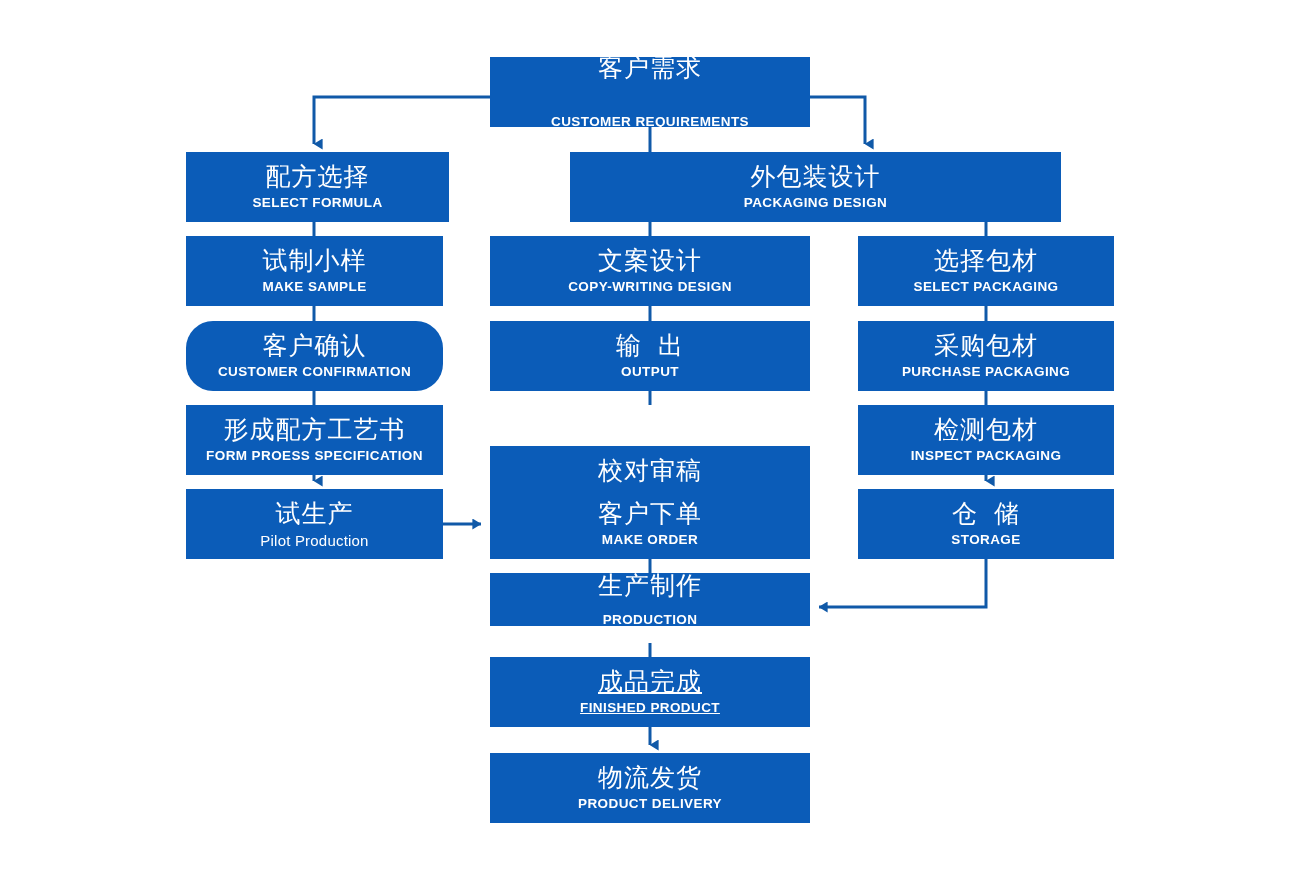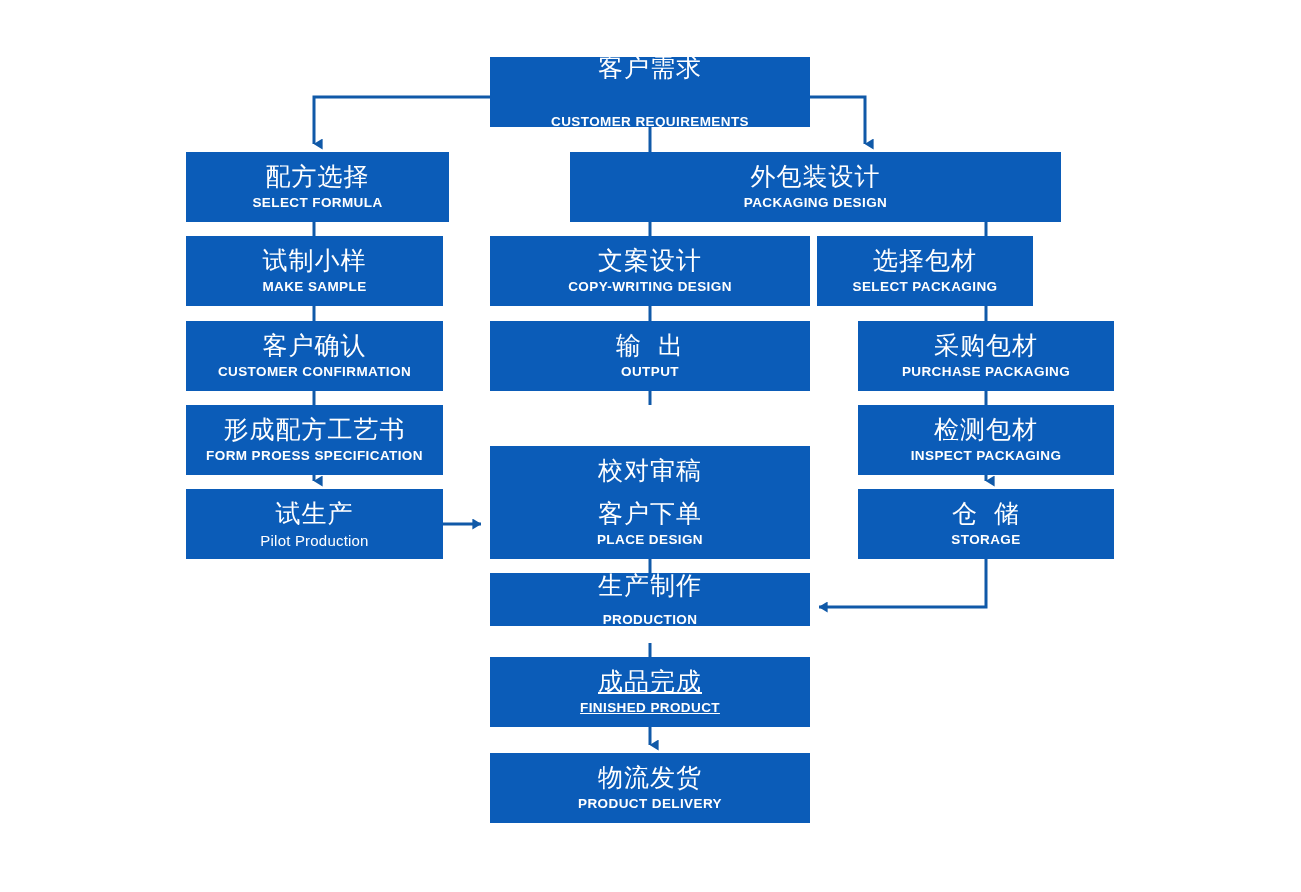--- a/index.html
+++ b/index.html
@@ -122,25 +122,25 @@
         <div class="en">PACKAGING DESIGN</div>
       </div>
       <div class="node" style="left: 186px; top: 236px; width: 257px; height: 70px;">
         <div class="cn">试制小样</div>
         <div class="en">MAKE SAMPLE</div>
       </div>
       <div class="node" style="left: 490px; top: 236px; width: 320px; height: 70px;">
         <div class="cn">文案设计</div>
         <div class="en">COPY-WRITING DESIGN</div>
       </div>
-      <div class="node" style="left: 817px; top: 236px; width: 216px; height: 70px;">
+      <div class="node" style="left: 858px; top: 236px; width: 256px; height: 70px;">
         <div class="cn">选择包材</div>
         <div class="en">SELECT PACKAGING</div>
       </div>
-      <div class="node" style="left: 186px; top: 321px; width: 257px; height: 70px;">
+      <div class="node" style="left: 186px; top: 321px; width: 257px; height: 70px; border-radius: 27px;">
         <div class="cn">客户确认</div>
         <div class="en">CUSTOMER CONFIRMATION</div>
       </div>
       <div class="node" style="left: 490px; top: 321px; width: 320px; height: 70px;">
         <div class="cn">输  出</div>
         <div class="en">OUTPUT</div>
       </div>
       <div class="node" style="left: 858px; top: 321px; width: 256px; height: 70px;">
         <div class="cn">采购包材</div>
         <div class="en">PURCHASE PACKAGING</div>
@@ -156,21 +156,21 @@
       <div class="node" style="left: 858px; top: 405px; width: 256px; height: 70px;">
         <div class="cn">检测包材</div>
         <div class="en">INSPECT PACKAGING</div>
       </div>
       <div class="node mixedcase" style="left: 186px; top: 489px; width: 257px; height: 70px;">
         <div class="cn">试生产</div>
         <div class="en">Pilot Production</div>
       </div>
       <div class="node" style="left: 490px; top: 489px; width: 320px; height: 70px;">
         <div class="cn">客户下单</div>
-        <div class="en">PLACE DESIGN</div>
+        <div class="en">MAKE ORDER</div>
       </div>
       <div class="node" style="left: 858px; top: 489px; width: 256px; height: 70px;">
         <div class="cn">仓  储</div>
         <div class="en">STORAGE</div>
       </div>
       <div class="node" style="left: 490px; top: 573px; width: 320px; height: 53px; justify-content: space-between;">
         <div class="cn">生产制作</div>
         <div class="en">PRODUCTION</div>
       </div>
       <div class="node" style="left: 490px; top: 657px; width: 320px; height: 70px; text-decoration: underline;">

